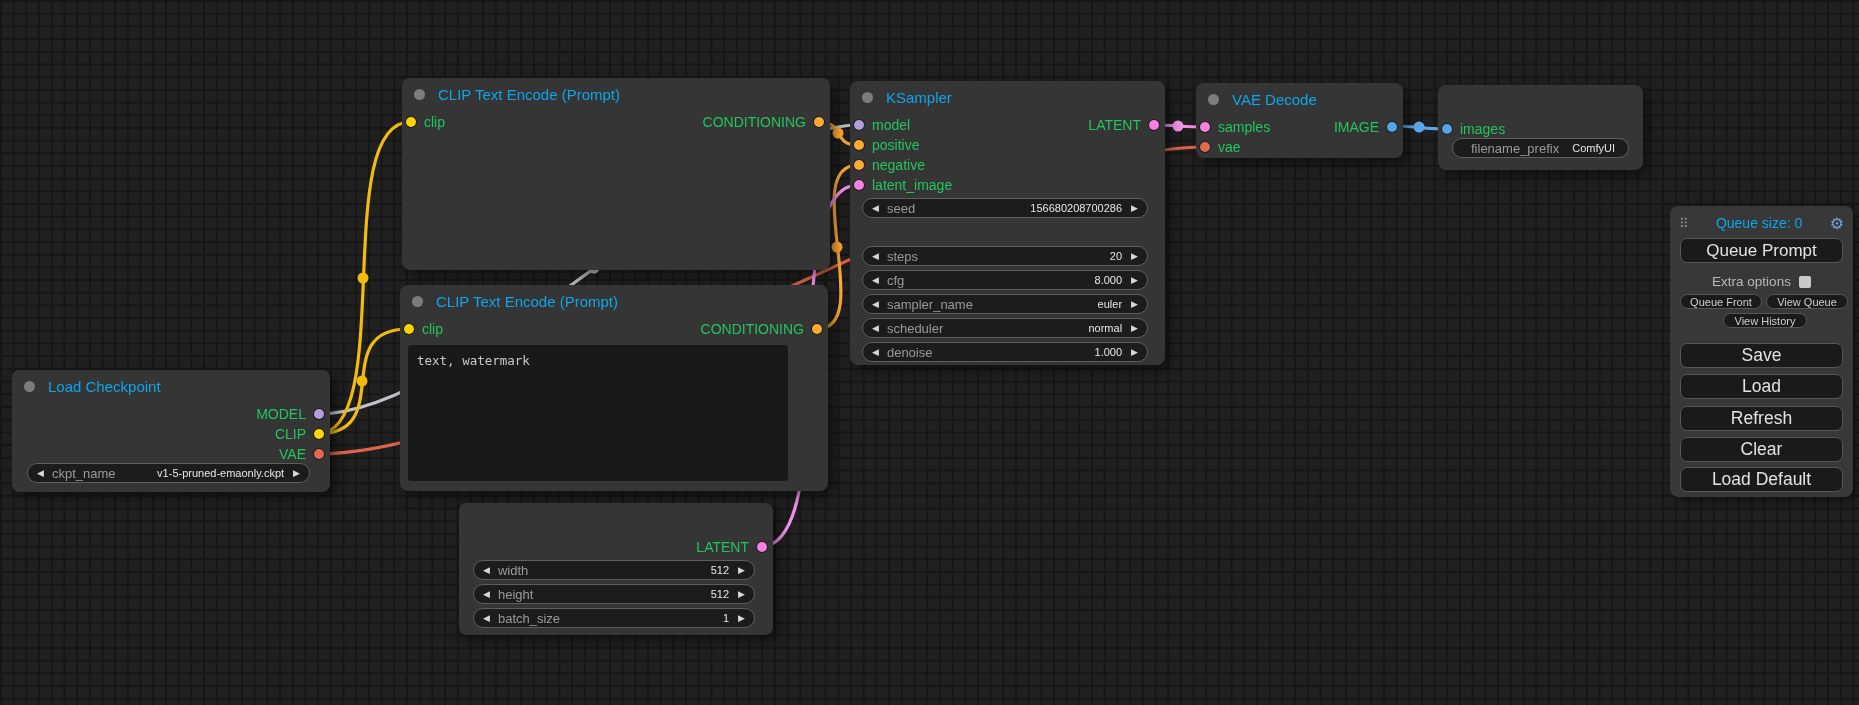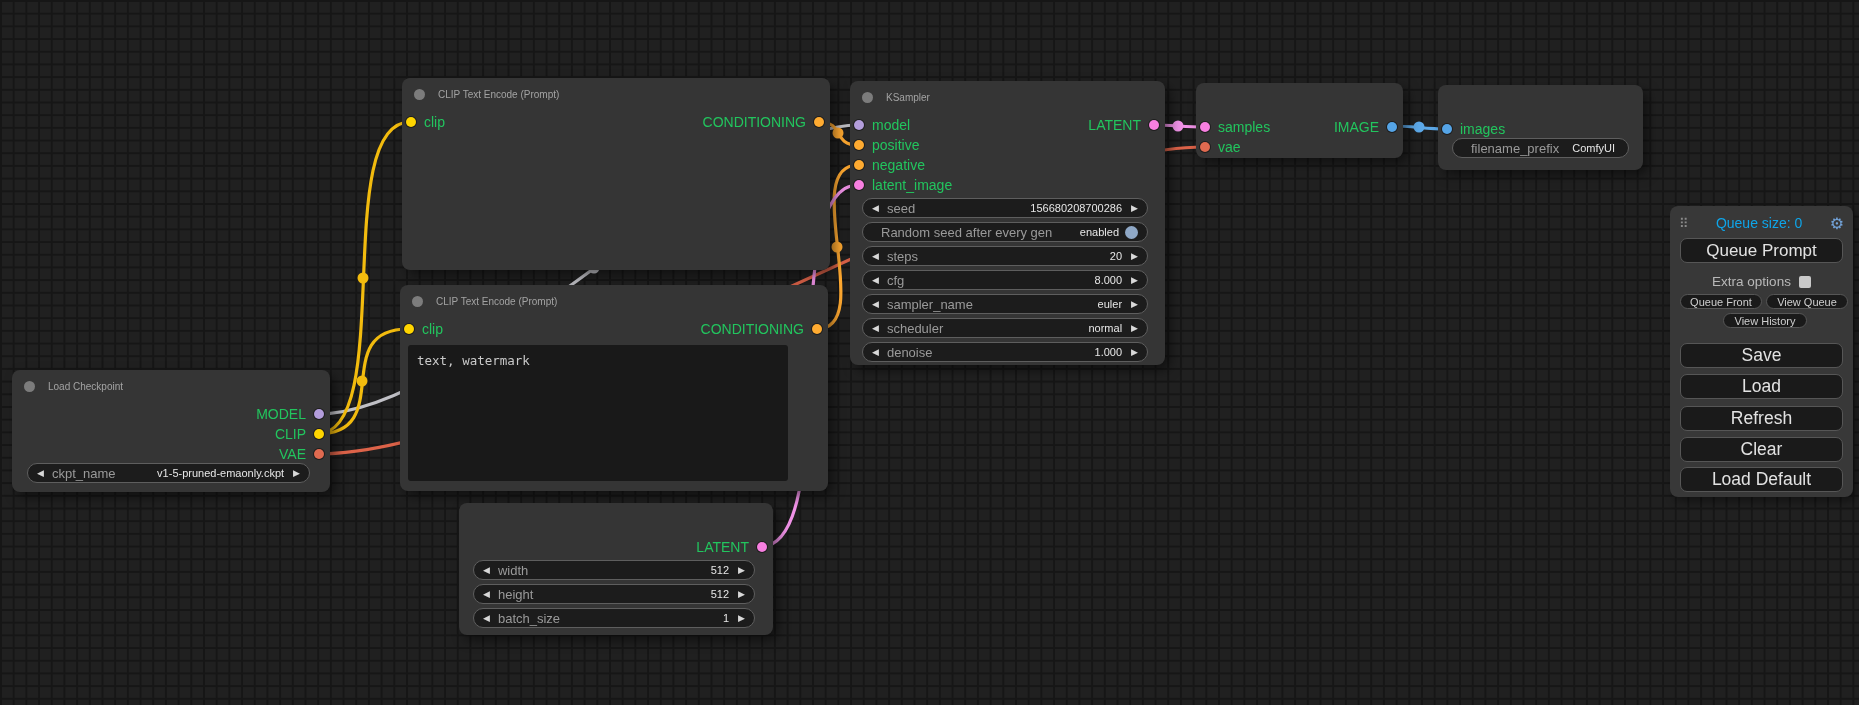--- a/index.html
+++ b/index.html
@@ -7,21 +7,21 @@
     background-color:#202020;
     background-image:linear-gradient(to right,#161616 1.5px,transparent 1.5px),
                      linear-gradient(to bottom,#161616 1.5px,transparent 1.5px);
     background-size:12.7px 12.7px;
     font-family:"Liberation Sans",sans-serif;}
   .links{position:absolute;left:0;top:0;z-index:1;}
   .node{position:absolute;background:#353535;border-radius:8px;z-index:2;
     box-shadow:5px 5px 12px rgba(0,0,0,.5);}
   .nhead{height:32px;display:flex;align-items:center;padding:0 12px;}
   .hdot{width:11px;height:11px;border-radius:50%;background:#7c7c7c;margin-right:13px;flex:none;}
-  .htitle{color:#a3a3a3;font-size:10px;white-space:nowrap;}
+  .htitle{color:#0ea5e9;font-size:15px;white-space:nowrap;}
   .srow{position:absolute;height:20px;display:flex;align-items:center;gap:8px;}
   .srow.in{left:4px;}
   .srow.out{right:6px;}
   .slabel{color:#22c55e;font-size:14px;white-space:nowrap;}
   .sdot{width:10px;height:10px;border-radius:50%;box-shadow:0 0 0 1px rgba(0,0,0,.45);flex:none;}
   .widget{position:absolute;height:20px;background:#1c1c1c;border:1px solid #5e5e5e;
     border-radius:10px;display:flex;align-items:center;padding:0 9px;box-sizing:border-box;}
   .warr{font-size:9px;color:#d8d8d8;line-height:1;flex:none;}
   .wlabel{font-size:13px;color:#9a9a9a;margin-left:8px;white-space:nowrap;}
   .wlabel.noarr{margin-left:9px;}
@@ -157,25 +157,20 @@
       <span class="slabel">LATENT</span>
       <span class="sdot" style="background:#f77fe0"></span>
     </div>
 
     <div class="widget" style="left:12px;top:117px;width:286px">
       <span class="warr">◀</span>
       <span class="wlabel">seed</span>
       <span class="wvalue">156680208700286</span>
       <span class="warr">▶</span>
     </div>
-    <div class="widget" style="left:12px;top:141px;width:286px">
-      <span class="wlabel noarr">Random seed after every gen</span>
-      <span class="wvalue" style="margin-right:6px">enabled</span>
-      <span class="wtoggle"></span>
-    </div>
     <div class="widget" style="left:12px;top:165px;width:286px">
       <span class="warr">◀</span>
       <span class="wlabel">steps</span>
       <span class="wvalue">20</span>
       <span class="warr">▶</span>
     </div>
     <div class="widget" style="left:12px;top:189px;width:286px">
       <span class="warr">◀</span>
       <span class="wlabel">cfg</span>
       <span class="wvalue">8.000</span>
@@ -220,20 +215,24 @@
     </div>
     <div class="widget" style="left:14px;top:105px;width:282px">
       <span class="warr">◀</span>
       <span class="wlabel">batch_size</span>
       <span class="wvalue">1</span>
       <span class="warr">▶</span>
     </div>
   </div>
 
   <div class="node" style="left:1196px;top:83px;width:207px;height:75px">
+    <div class="nhead">
+      <span class="hdot"></span>
+      <span class="htitle">VAE Decode</span>
+    </div>
     <div class="srow in" style="top:34px">
       <span class="sdot" style="background:#f77fe0"></span>
       <span class="slabel">samples</span>
     </div>
     <div class="srow in" style="top:54px">
       <span class="sdot" style="background:#e06a50"></span>
       <span class="slabel">vae</span>
     </div>
     <div class="srow out" style="top:34px">
       <span class="slabel">IMAGE</span>

